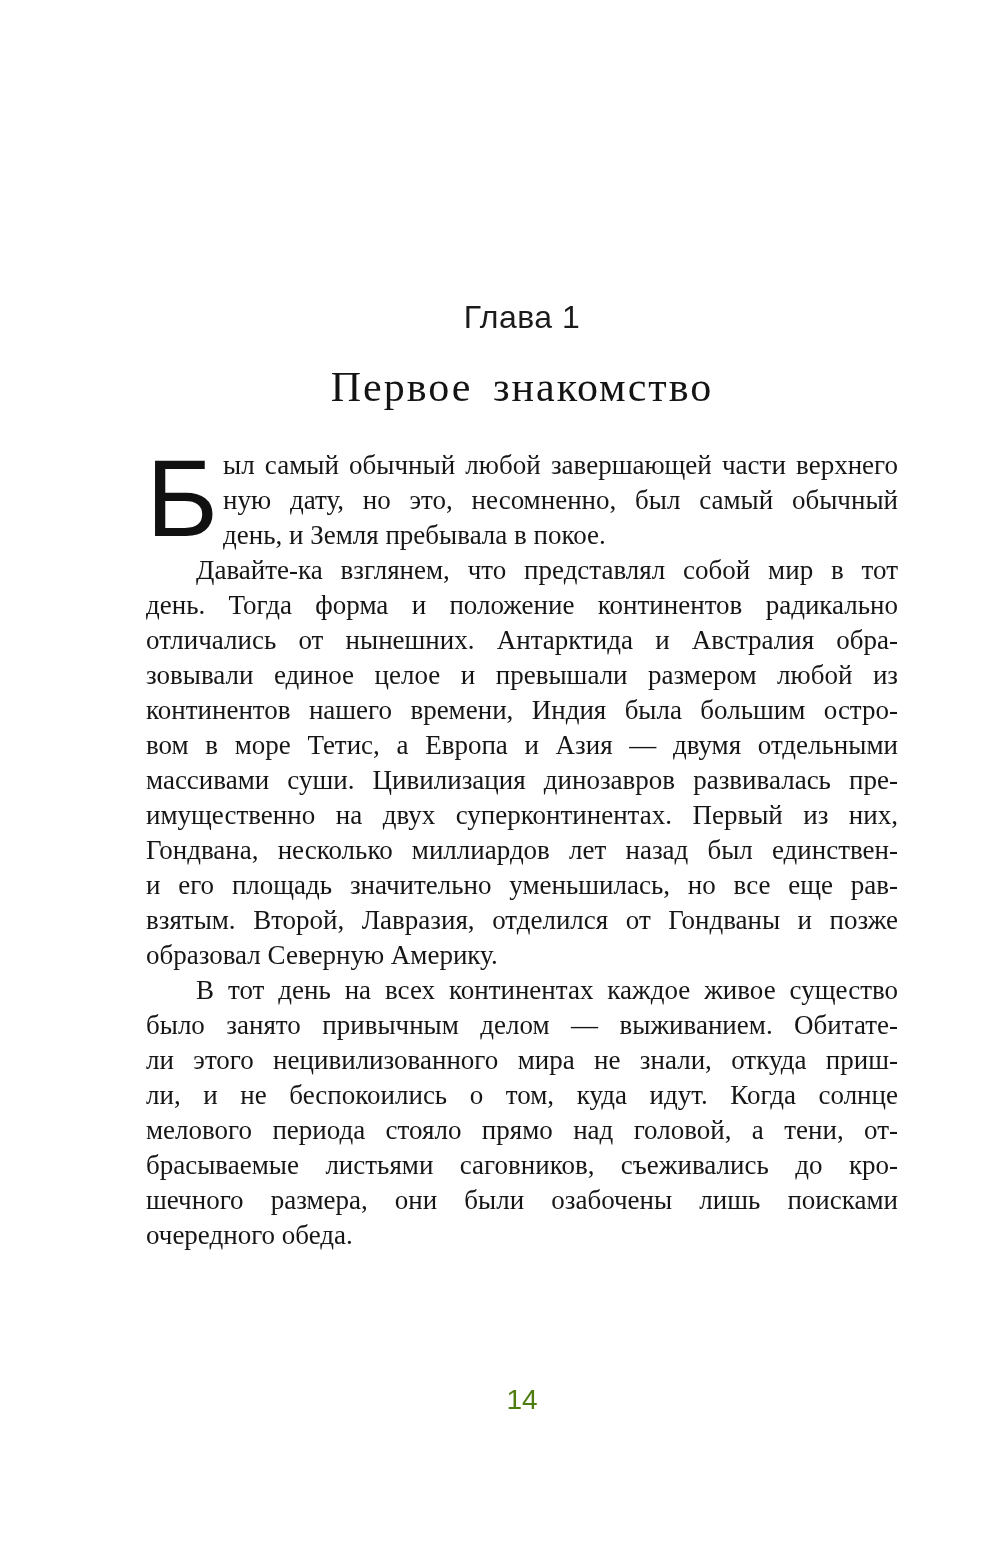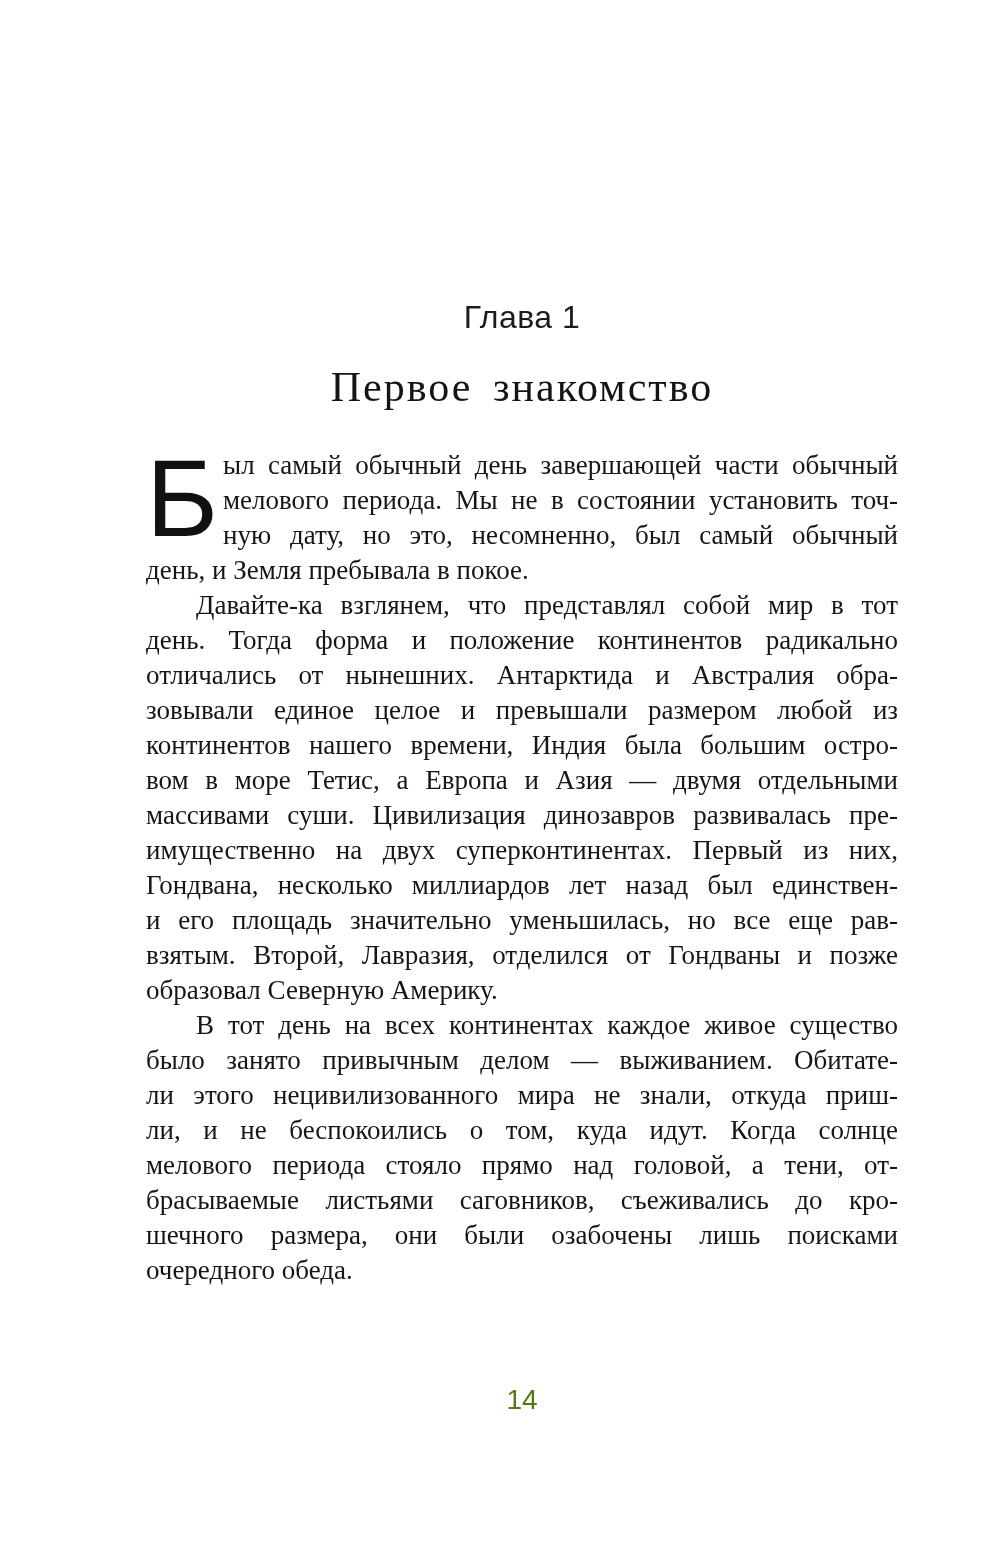--- a/index.html
+++ b/index.html
@@ -106,22 +106,21 @@
 <div class="page">
   <div class="content">
 
     <div class="chapter-label">Глава 1</div>
 
     <h1 class="page-title" style="margin:0; font-weight:400;">Первое знакомство</h1>
 
     <div class="body-text">
         <div class="paragraph">
           <span class="dropcap">Б</span>
-          <div class="line">ыл самый обычный день завершающей части обычный</div>
-          <div class="line">мелового периода. Мы не в состоянии установить точ-</div>
+          <div class="line">ыл самый обычный любой завершающей части верхнего</div>
           <div class="line">ную дату, но это, несомненно, был самый обычный</div>
           <div class="line last">день, и Земля пребывала в покое.</div>
         </div>
         <div class="paragraph">
           <div class="line indent">Давайте-ка взглянем, что представлял собой мир в тот</div>
           <div class="line">день. Тогда форма и положение континентов радикально</div>
           <div class="line">отличались от нынешних. Антарктида и Австралия обра-</div>
           <div class="line">зовывали единое целое и превышали размером любой из</div>
           <div class="line">континентов нашего времени, Индия была большим остро-</div>
           <div class="line">вом в море Тетис, а Европа и Азия — двумя отдельными</div>

